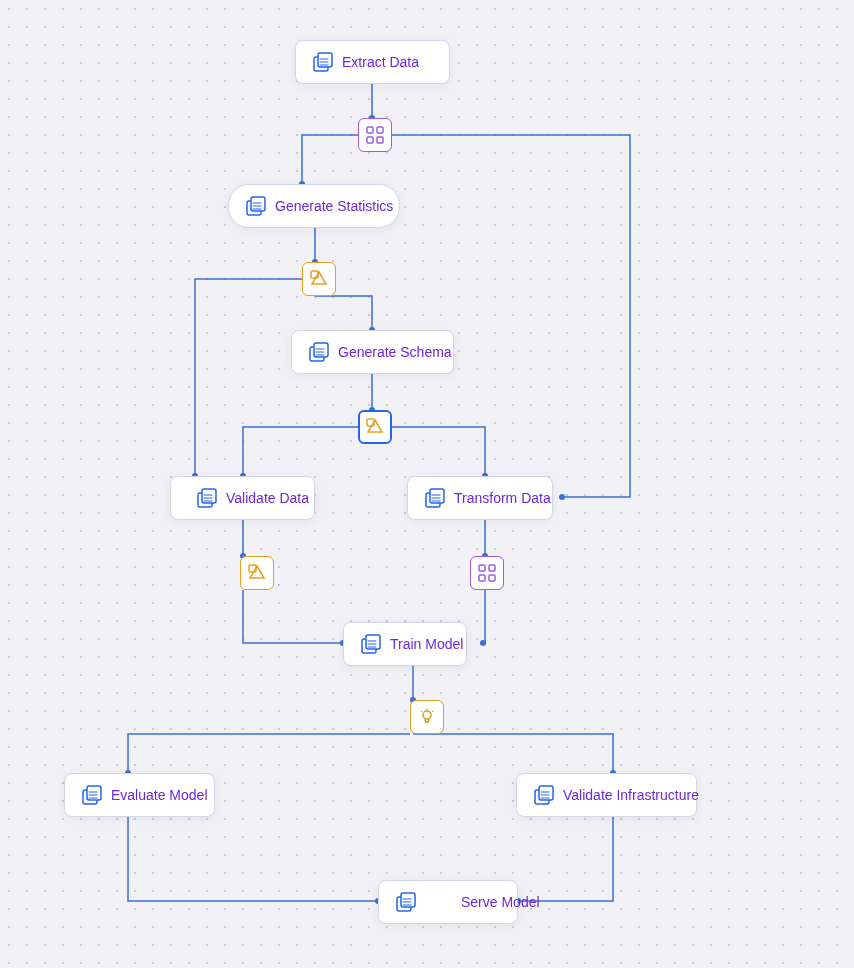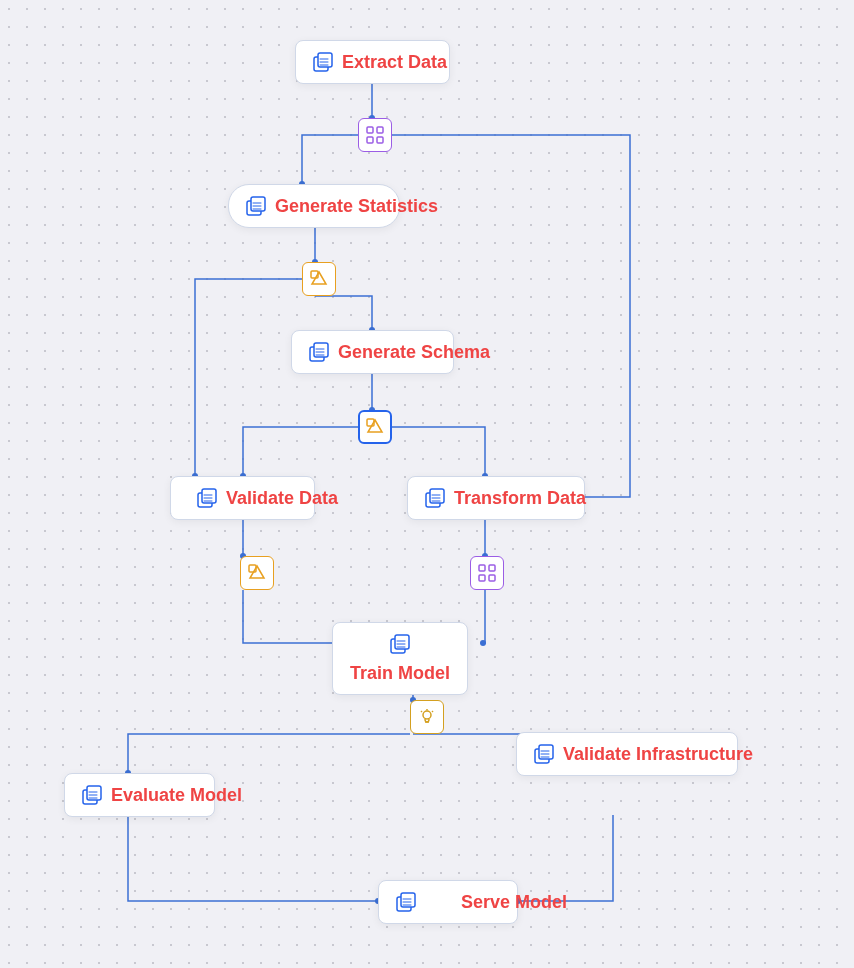--- a/index.html
+++ b/index.html
@@ -28,23 +28,23 @@
       border-radius: 8px;
       display: flex;
       align-items: center;
       gap: 8px;
       padding: 10px 16px;
       box-shadow: 0 2px 8px rgba(0,0,0,0.06);
       white-space: nowrap;
     }
 
     .node-label {
-      font-size: 18px;
-      font-weight: 700;
-      color: #ef4444;
+      font-size: 14px;
+      font-weight: 400;
+      color: #6d28d9;
     }
 
     .node-icon {
       width: 22px;
       height: 22px;
       flex-shrink: 0;
     }
 
     
     .connector {
@@ -193,21 +193,21 @@
 
   <div class="node" style="left:170px; top:476px; width:145px;padding-left:25px;">
     <svg class="node-icon" viewBox="0 0 22 22">
       <rect x="2" y="6" width="14" height="14" rx="2" fill="none" stroke="#2563eb" stroke-width="1.5"></rect>
       <rect x="6" y="2" width="14" height="14" rx="2" fill="white" stroke="#2563eb" stroke-width="1.5"></rect>
       <path d="M8 8 L16 8 M8 11 L16 11 M8 14 L16 14" stroke="#2563eb" stroke-width="1" stroke-linecap="round"></path>
     </svg>
     <span class="node-label">Validate Data</span>
   </div>
 
-  <div class="node" style="left:407px; top:476px; width:178px;">
+  <div class="node" style="left:407px; top:476px; width:146px;">
     <svg class="node-icon" viewBox="0 0 22 22">
       <rect x="2" y="6" width="14" height="14" rx="2" fill="none" stroke="#2563eb" stroke-width="1.5"></rect>
       <rect x="6" y="2" width="14" height="14" rx="2" fill="white" stroke="#2563eb" stroke-width="1.5"></rect>
       <path d="M8 8 L16 8 M8 11 L16 11 M8 14 L16 14" stroke="#2563eb" stroke-width="1" stroke-linecap="round"></path>
     </svg>
     <span class="node-label">Transform Data</span>
   </div>
 
   <div class="connector" style="left:240px; top:556px; border-color: #e8a020;">
     <svg width="18" height="18" viewBox="0 0 18 18">
@@ -218,21 +218,21 @@
 
   <div class="connector" style="left:470px; top:556px; border-color: #9b5de5;">
     <svg width="18" height="18" viewBox="0 0 18 18">
       <rect x="1" y="1" width="6" height="6" rx="1" fill="none" stroke="#9b5de5" stroke-width="1.5"></rect>
       <rect x="11" y="1" width="6" height="6" rx="1" fill="none" stroke="#9b5de5" stroke-width="1.5"></rect>
       <rect x="1" y="11" width="6" height="6" rx="1" fill="none" stroke="#9b5de5" stroke-width="1.5"></rect>
       <rect x="11" y="11" width="6" height="6" rx="1" fill="none" stroke="#9b5de5" stroke-width="1.5"></rect>
     </svg>
   </div>
 
-  <div class="node" style="left:332px; top:622px; width:136px;flex-direction:column;">
+  <div class="node" style="left:343px; top:622px; width:124px;">
     <svg class="node-icon" viewBox="0 0 22 22">
       <rect x="2" y="6" width="14" height="14" rx="2" fill="none" stroke="#2563eb" stroke-width="1.5"></rect>
       <rect x="6" y="2" width="14" height="14" rx="2" fill="white" stroke="#2563eb" stroke-width="1.5"></rect>
       <path d="M8 8 L16 8 M8 11 L16 11 M8 14 L16 14" stroke="#2563eb" stroke-width="1" stroke-linecap="round"></path>
     </svg>
     <span class="node-label">Train Model</span>
   </div>
 
   <div class="connector" style="left:410px; top:700px; border-color: #d4a020;">
     <svg width="18" height="18" viewBox="0 0 18 18">
@@ -247,21 +247,21 @@
 
   <div class="node" style="left:64px; top:773px; width:151px;">
     <svg class="node-icon" viewBox="0 0 22 22">
       <rect x="2" y="6" width="14" height="14" rx="2" fill="none" stroke="#2563eb" stroke-width="1.5"></rect>
       <rect x="6" y="2" width="14" height="14" rx="2" fill="white" stroke="#2563eb" stroke-width="1.5"></rect>
       <path d="M8 8 L16 8 M8 11 L16 11 M8 14 L16 14" stroke="#2563eb" stroke-width="1" stroke-linecap="round"></path>
     </svg>
     <span class="node-label">Evaluate Model</span>
   </div>
 
-  <div class="node" style="left:516px; top:732px; width:222px;">
+  <div class="node" style="left:516px; top:773px; width:181px;">
     <svg class="node-icon" viewBox="0 0 22 22">
       <rect x="2" y="6" width="14" height="14" rx="2" fill="none" stroke="#2563eb" stroke-width="1.5"></rect>
       <rect x="6" y="2" width="14" height="14" rx="2" fill="white" stroke="#2563eb" stroke-width="1.5"></rect>
       <path d="M8 8 L16 8 M8 11 L16 11 M8 14 L16 14" stroke="#2563eb" stroke-width="1" stroke-linecap="round"></path>
     </svg>
     <span class="node-label">Validate Infrastructure</span>
   </div>
 
   <div class="node" style="left:378px; top:880px; width:140px;gap:44px;">
     <svg class="node-icon" viewBox="0 0 22 22">

